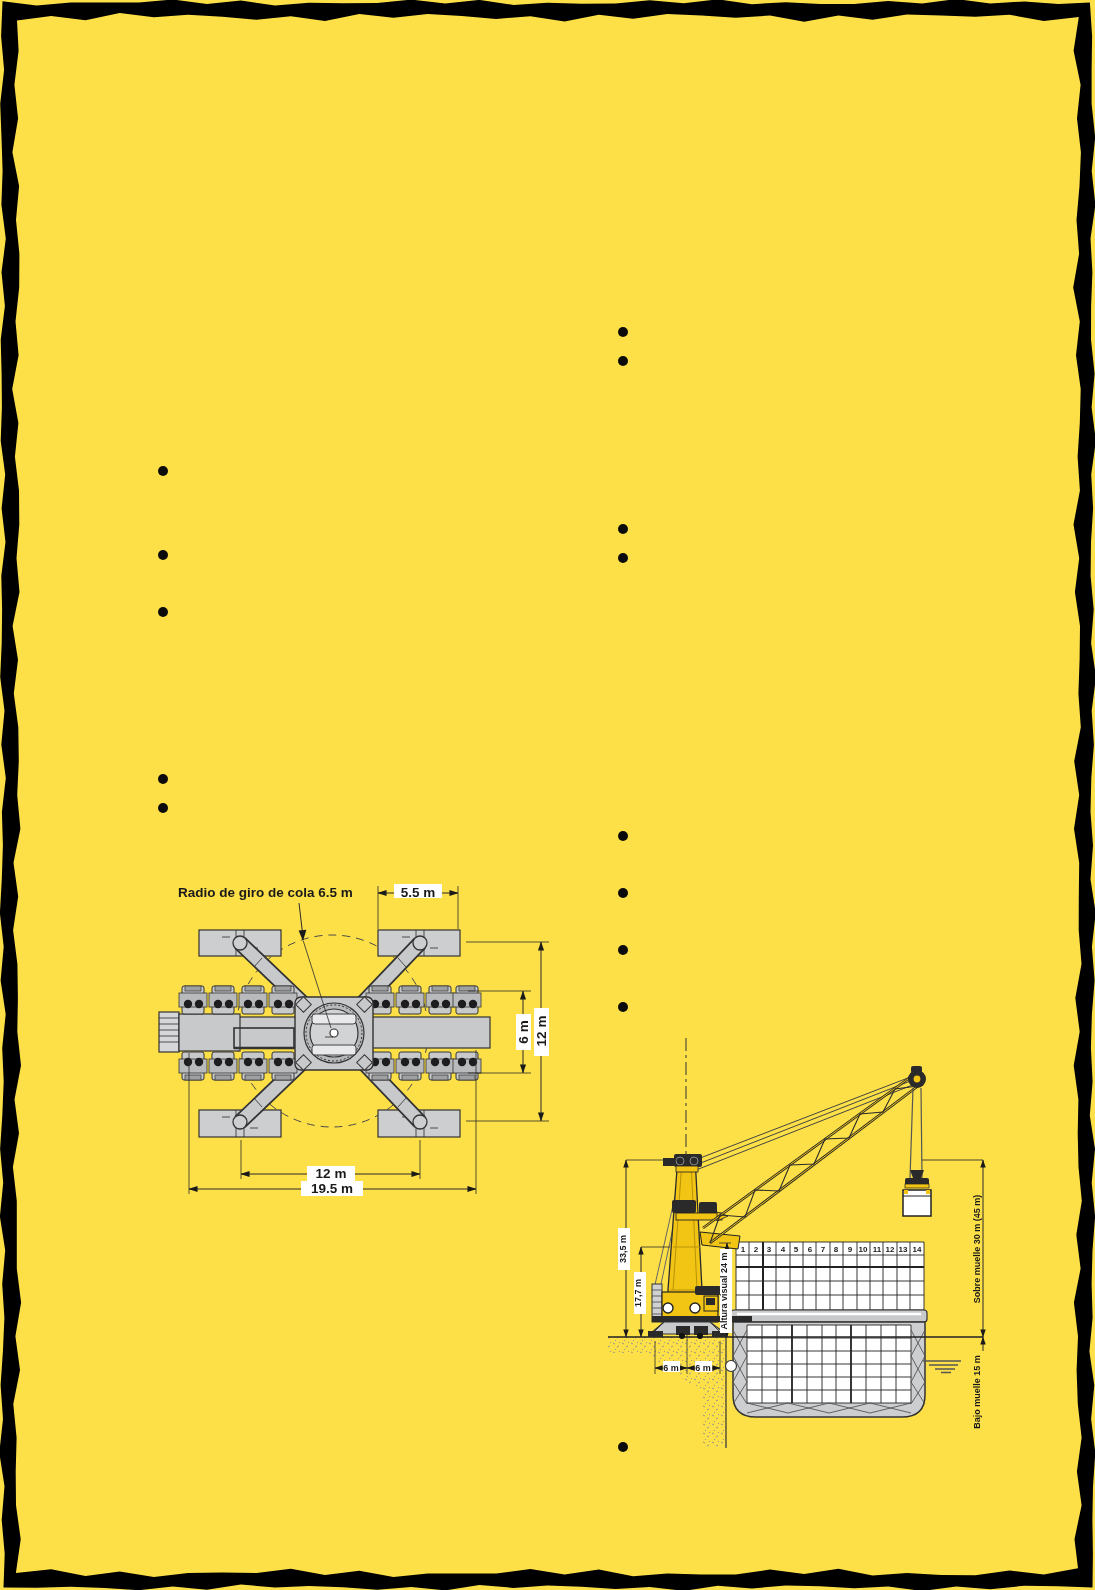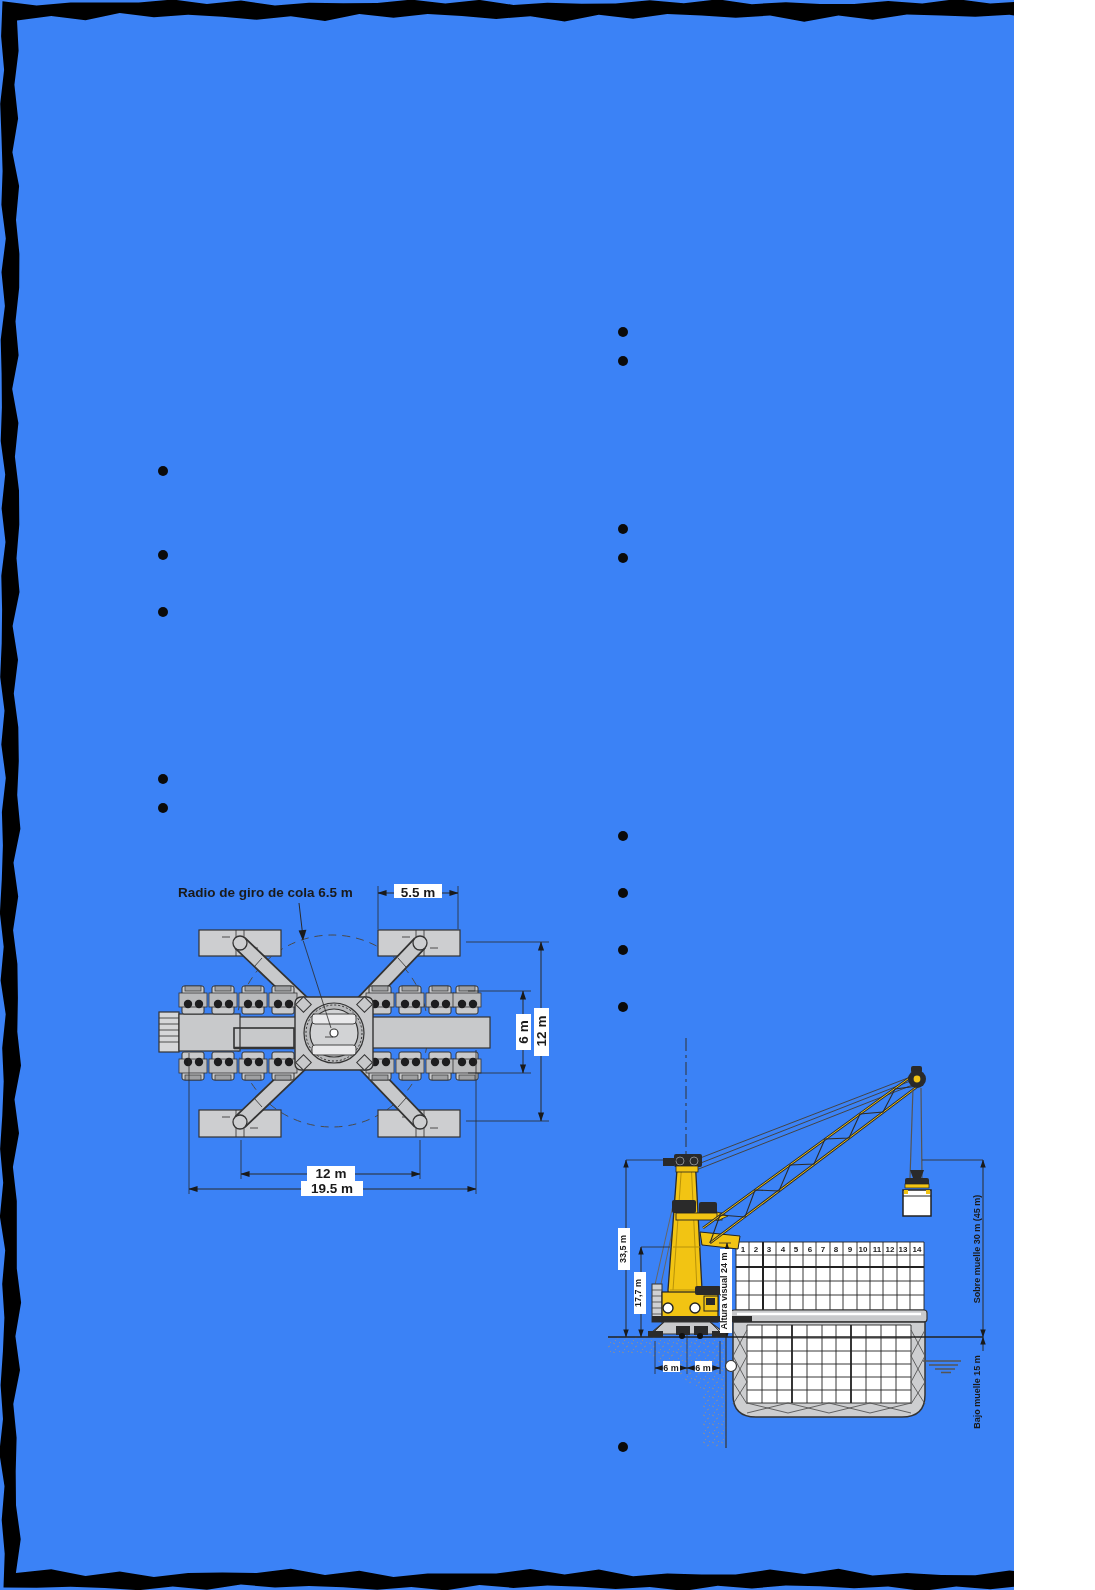--- a/index.html
+++ b/index.html
@@ -1,16 +1,16 @@
 <!DOCTYPE html>
 <html><head>
 <meta charset="utf-8">
 <style>
   html,body{margin:0;padding:0;background:#fff;}
-  #page{position:relative;width:1014px;height:1590px;background:#3b82f6;overflow:hidden;
+  #page{position:relative;width:1095px;height:1590px;background:#fde047;overflow:hidden;
         font-family:"Liberation Sans", sans-serif;}
   #frame-svg{position:absolute;left:0;top:0;width:1095px;height:1590px;pointer-events:none;}
   .bullet{position:absolute;width:10px;height:10px;border-radius:50%;background:#0b0b0b;}
   .figsvg{position:absolute;}
   text{font-family:"Liberation Sans", sans-serif;fill:#1a1a1a;}
   .dimtxt{font-size:13.5px;font-weight:bold;}
   .lbltxt{font-size:13.5px;font-weight:bold;}
   .smtxt{font-size:9px;font-weight:bold;}
   .numtxt{font-size:8px;font-weight:bold;}
   .dline{stroke:#2b2b2b;stroke-width:1;fill:none;}

